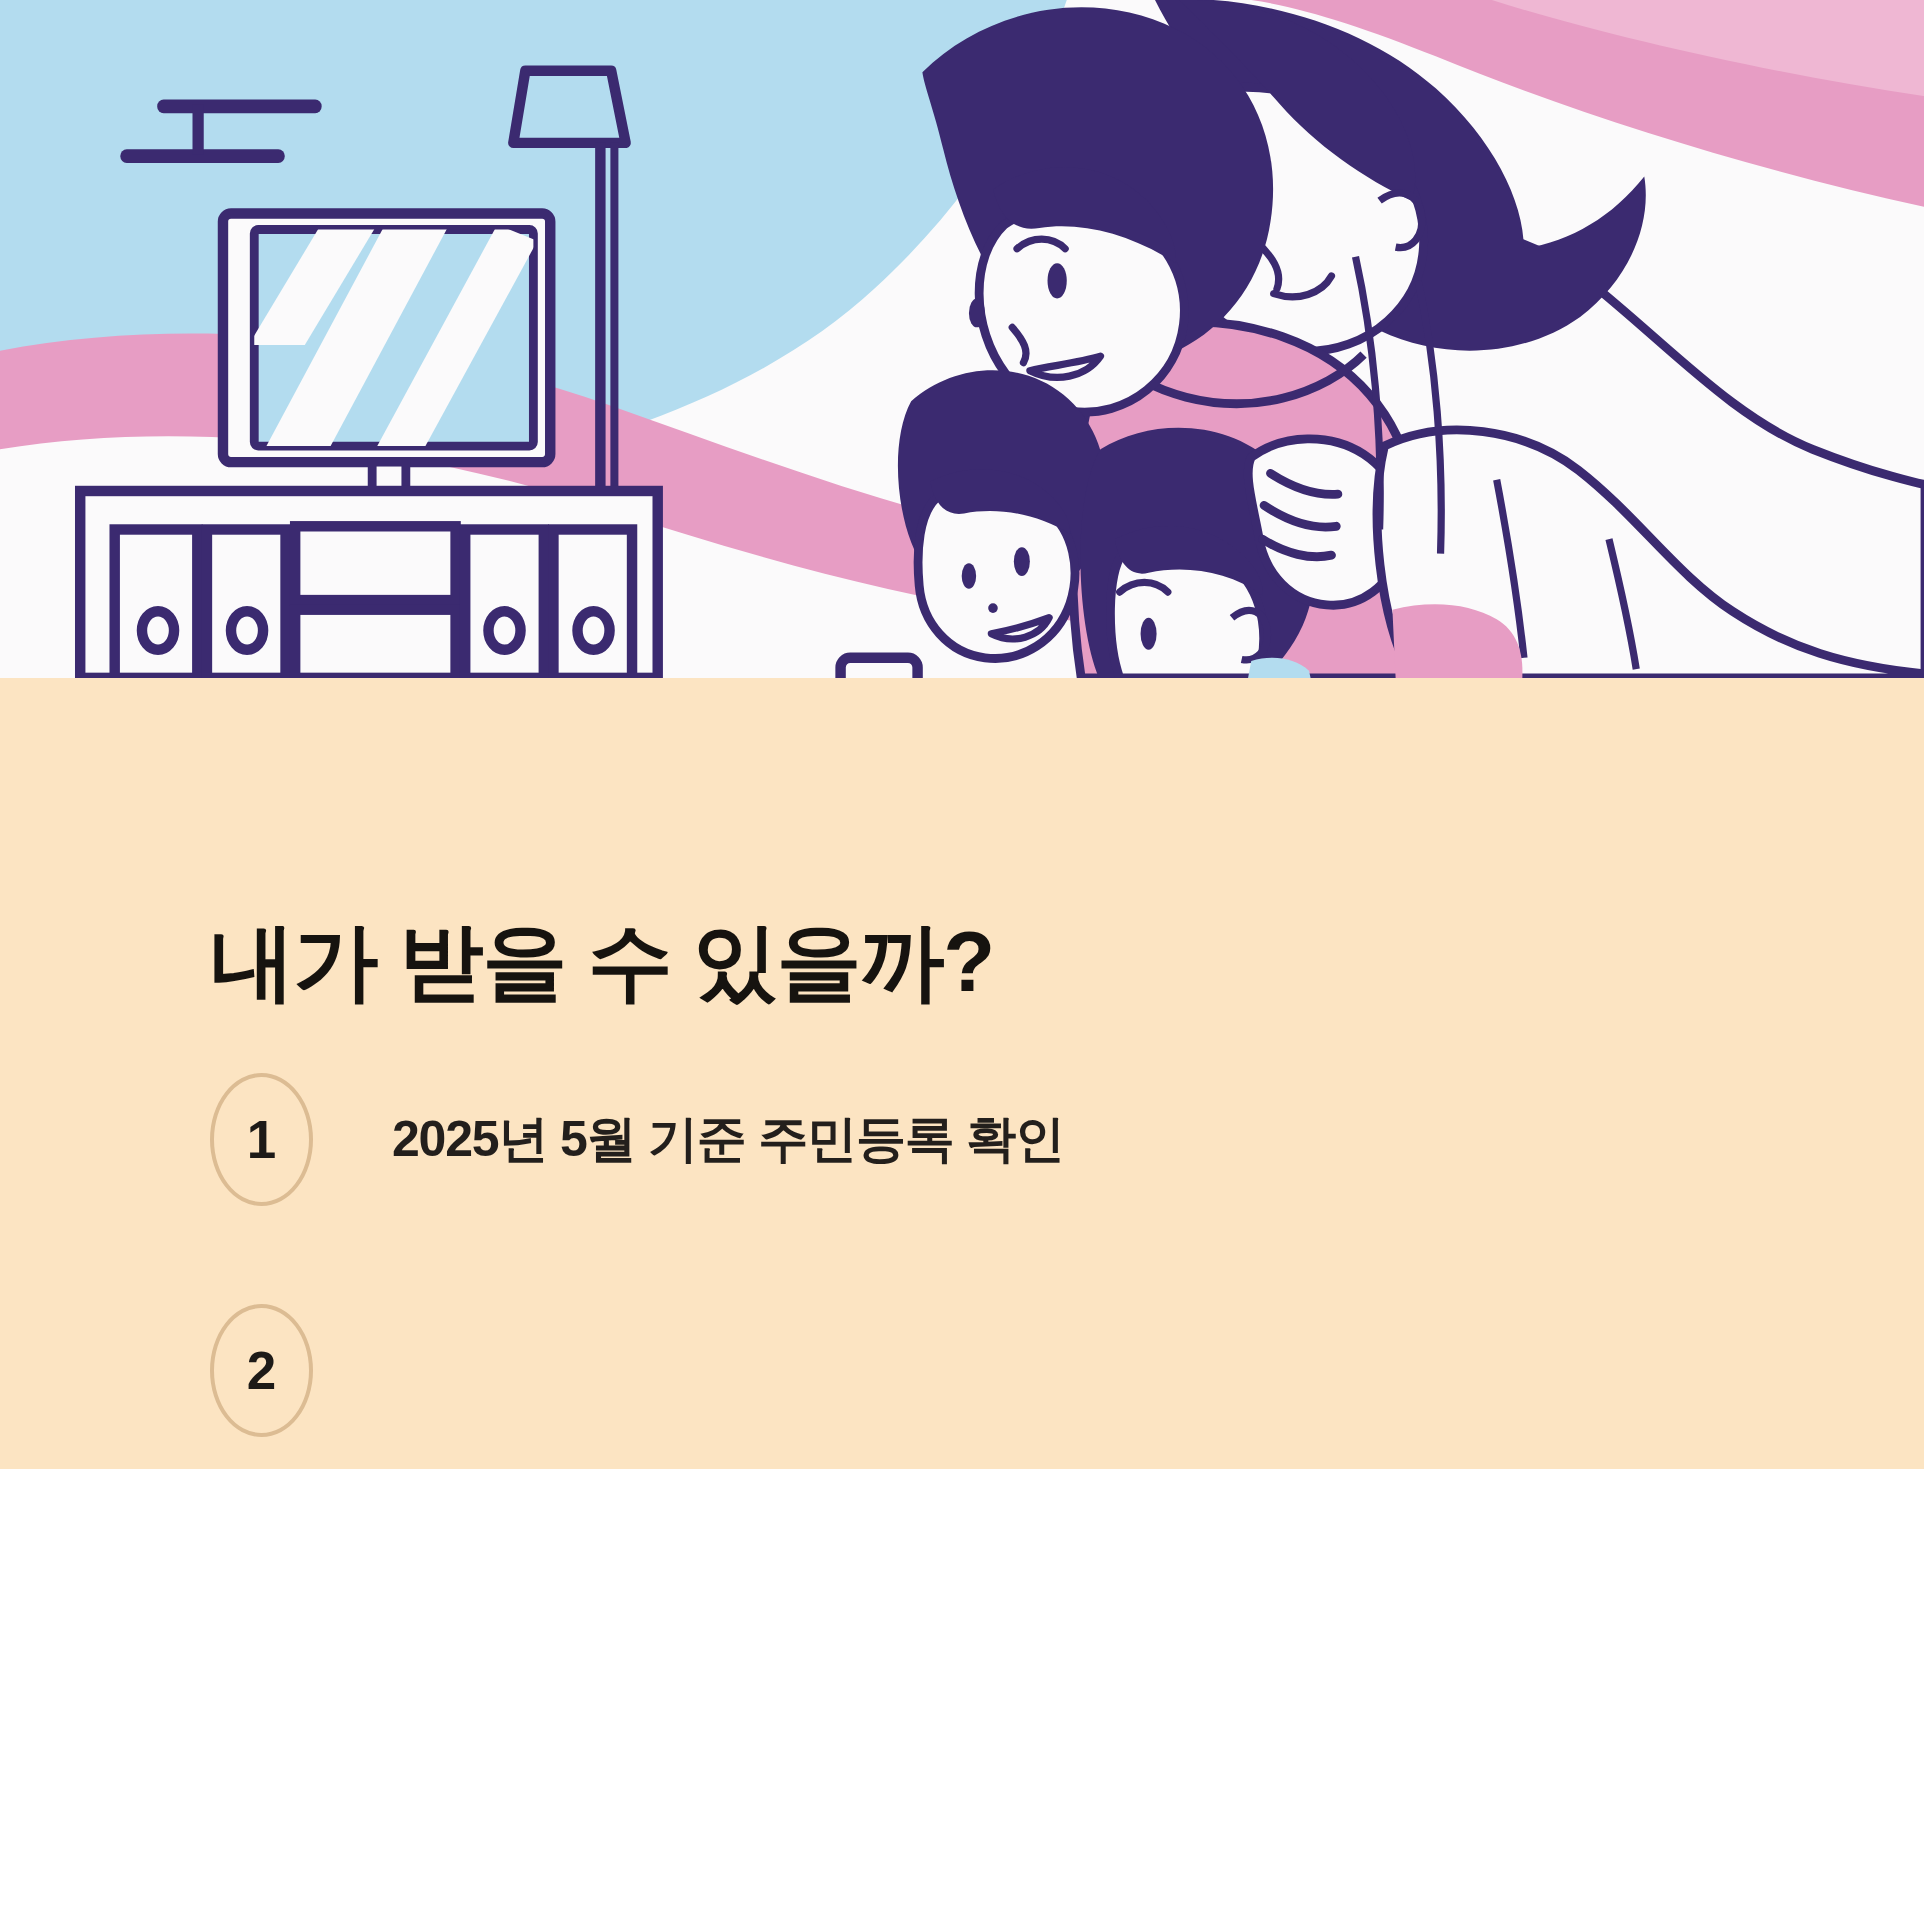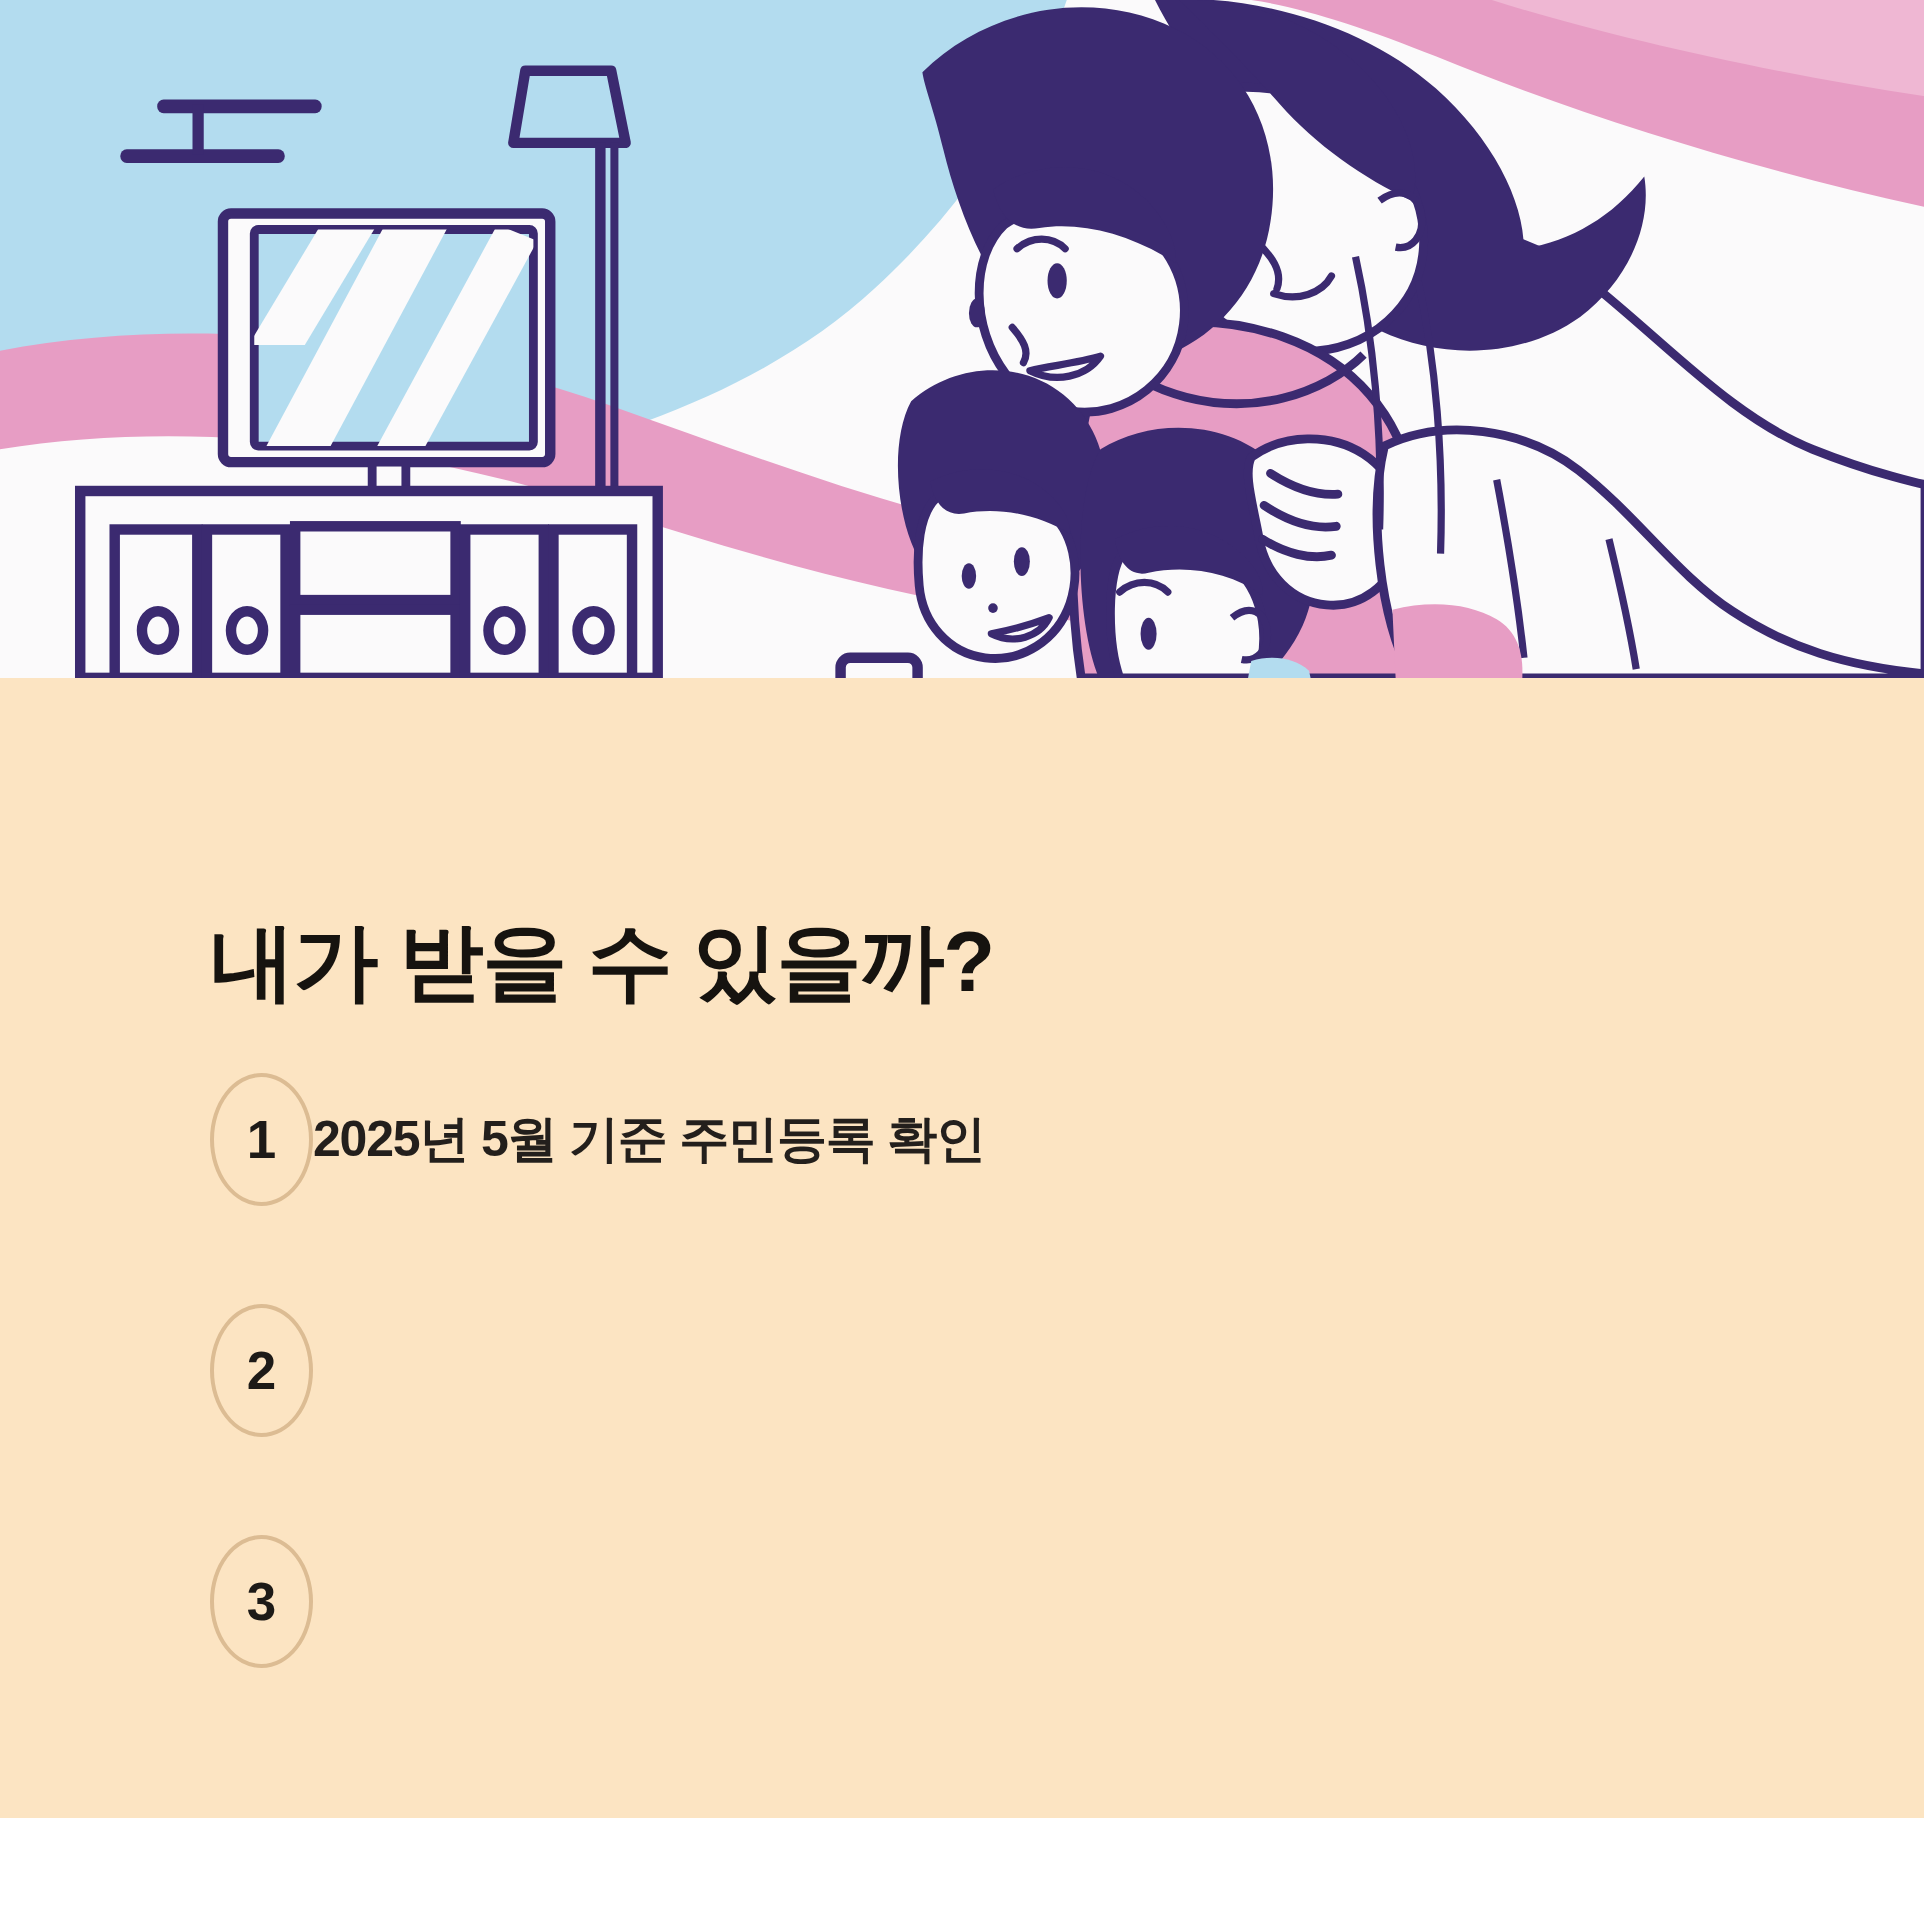--- a/index.html
+++ b/index.html
@@ -10,21 +10,21 @@
   body {
     width: 1925px;
     height: 1925px;
     overflow: hidden;
     font-family: "Liberation Sans", "DejaVu Sans", sans-serif;
   }
 
   #card {
     position: relative;
     width: 1925px;
-    height: 1818px;
+    height: 1469px;
     background: #f0abfc;
     overflow: hidden;
     text-align: right;
   }
 
   
   #illustration {
     position: absolute;
     left: 0;
     top: 0;
@@ -88,20 +88,21 @@
     display: flex;
     align-items: center;
     justify-content: center;
     font-size: 53px;
     font-weight: 700;
     color: #1D1A17;
     box-sizing: border-box;
   }
 
   .check-text {
+    margin-left: 79px;
     font-size: 50px;
     font-weight: 700;
     letter-spacing: -1.2px;
     color: #231F1C;
     white-space: nowrap;
   }
 </style>
 </head>
 <body>
 

